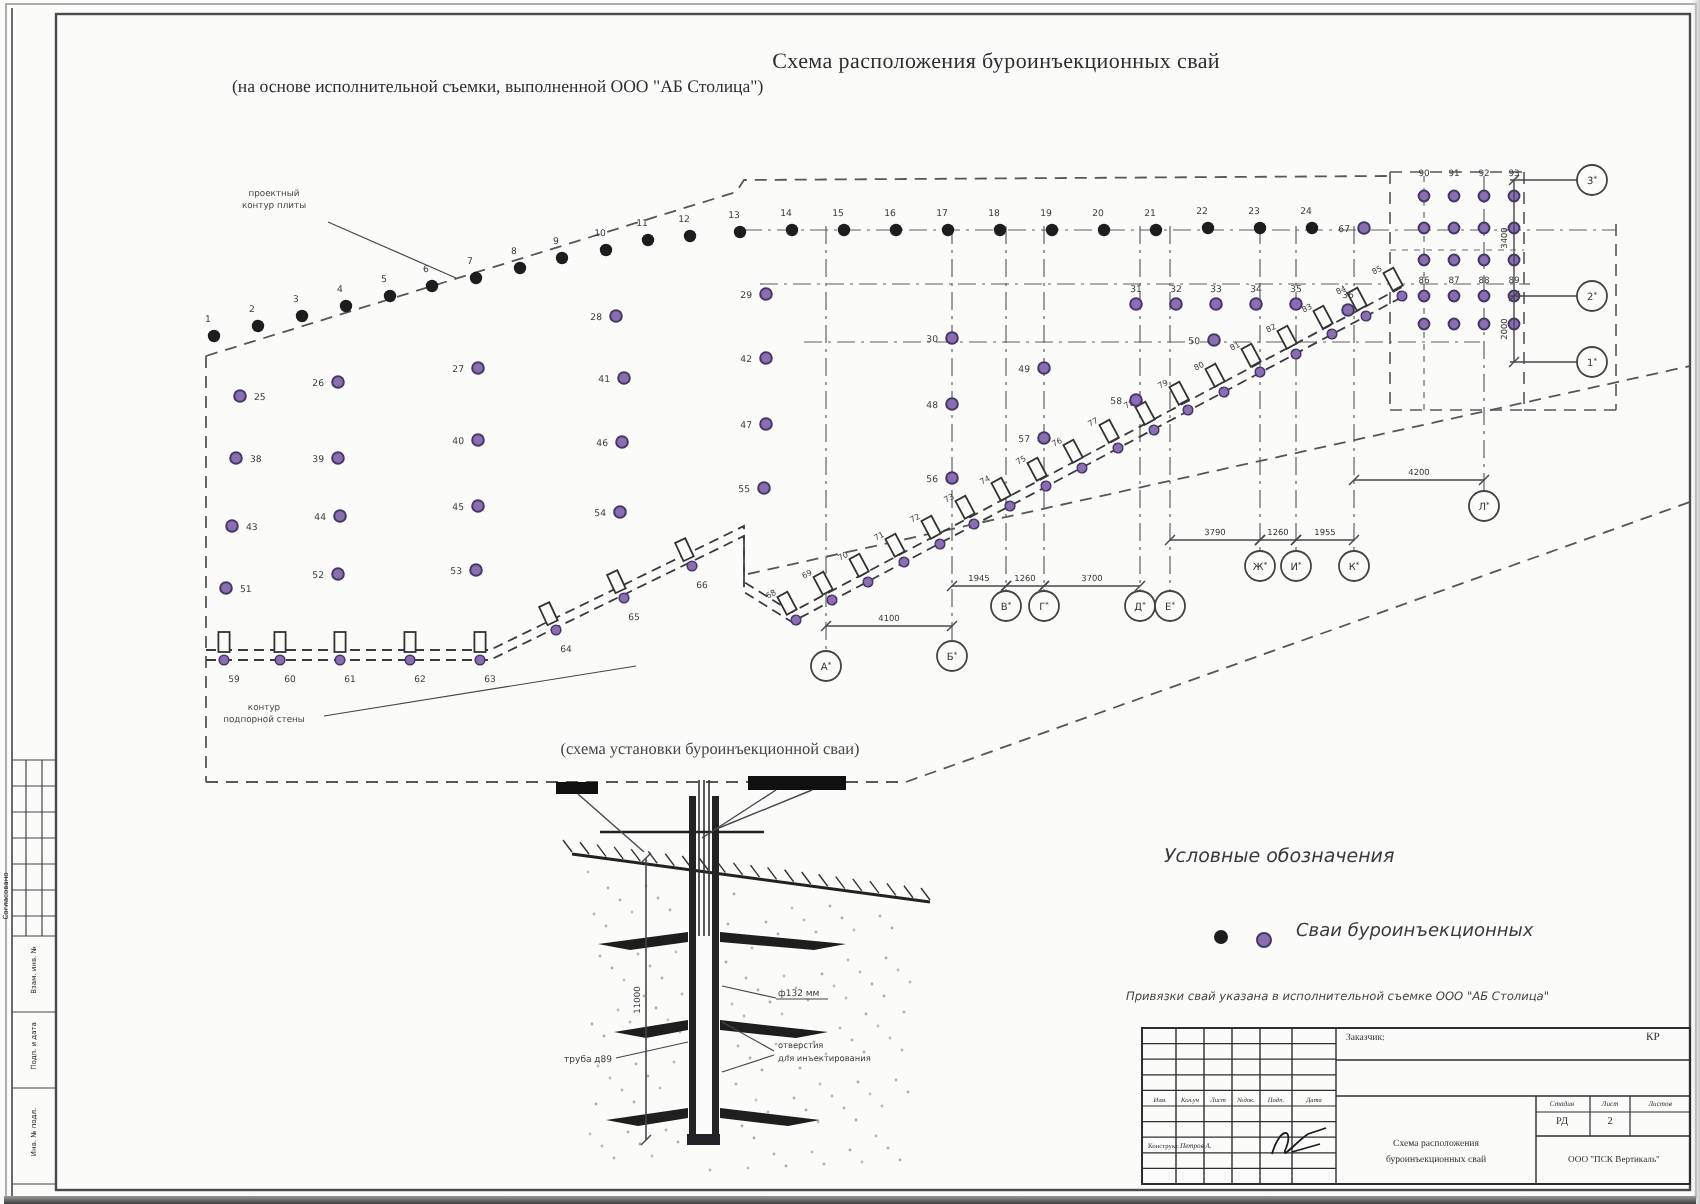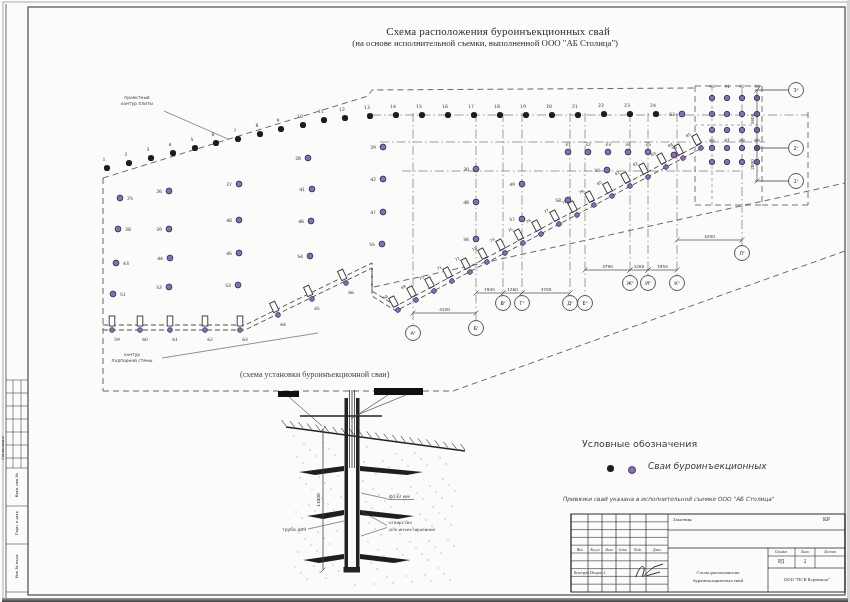--- a/index.html
+++ b/index.html
@@ -2,23 +2,23 @@
 <html><head>
 <meta charset="utf-8">
 <style>
   html,body{margin:0;padding:0;background:#e9e9e9;}
   .sheet{position:relative;width:850px;height:602px;background:#fbfbf9;overflow:hidden;
          font-family:"Liberation Serif", serif;color:#3f3f42;}
   .abs{position:absolute;}
   .edge-right{right:0;top:0;width:4px;height:602px;background:linear-gradient(90deg,rgba(0,0,0,0),#cfcfcf);}
   .edge-bottom{left:2px;bottom:0;width:846px;height:4px;background:linear-gradient(#9a9a9a,#3c3c3c);}
   .title1{top:25px;left:120px;width:490px;text-align:right;font-size:11px;color:#4c4c50;letter-spacing:.2px;}
-  .title2{top:38px;left:128px;width:490px;text-align:right;font-size:8.8px;color:#4c4c50;}
-  .detail-caption{top:370px;left:240px;width:230px;font-size:8.2px;color:#45454a;}
-  .legend-title{top:438px;left:582px;font-family:"DejaVu Sans",sans-serif;font-size:9.5px;color:#3a3a3e;}
+  .title2{top:38px;left:116px;width:490px;text-align:left;font-size:8.8px;color:#4c4c50;}
+  .detail-caption{top:370px;left:240px;width:230px;text-align:center;font-size:8.2px;color:#45454a;}
+  .legend-title{top:423px;left:582px;font-family:"DejaVu Sans",sans-serif;font-style:italic;font-size:9.5px;color:#3a3a3e;}
   .legend-item{top:461px;left:648px;font-family:"DejaVu Sans",sans-serif;font-style:italic;font-size:9px;color:#3a3a3e;}
   .dot{position:absolute;border-radius:50%;}
   .note{top:496px;left:563px;font-family:"DejaVu Sans",sans-serif;font-style:italic;font-size:5.8px;color:#444;}
   .leader-lbl{font-family:"DejaVu Sans",sans-serif;font-size:4.4px;color:#444;text-align:center;line-height:6px;}
   .tb{font-family:"Liberation Serif",serif;color:#2e2e32;white-space:nowrap;}
   .ctr{transform:translateX(-50%);}
   .rot{transform:rotate(-90deg);transform-origin:center;font-family:"DejaVu Sans",sans-serif;
        font-size:3.5px;color:#222;text-align:center;white-space:nowrap;}
 </style>
 </head>

